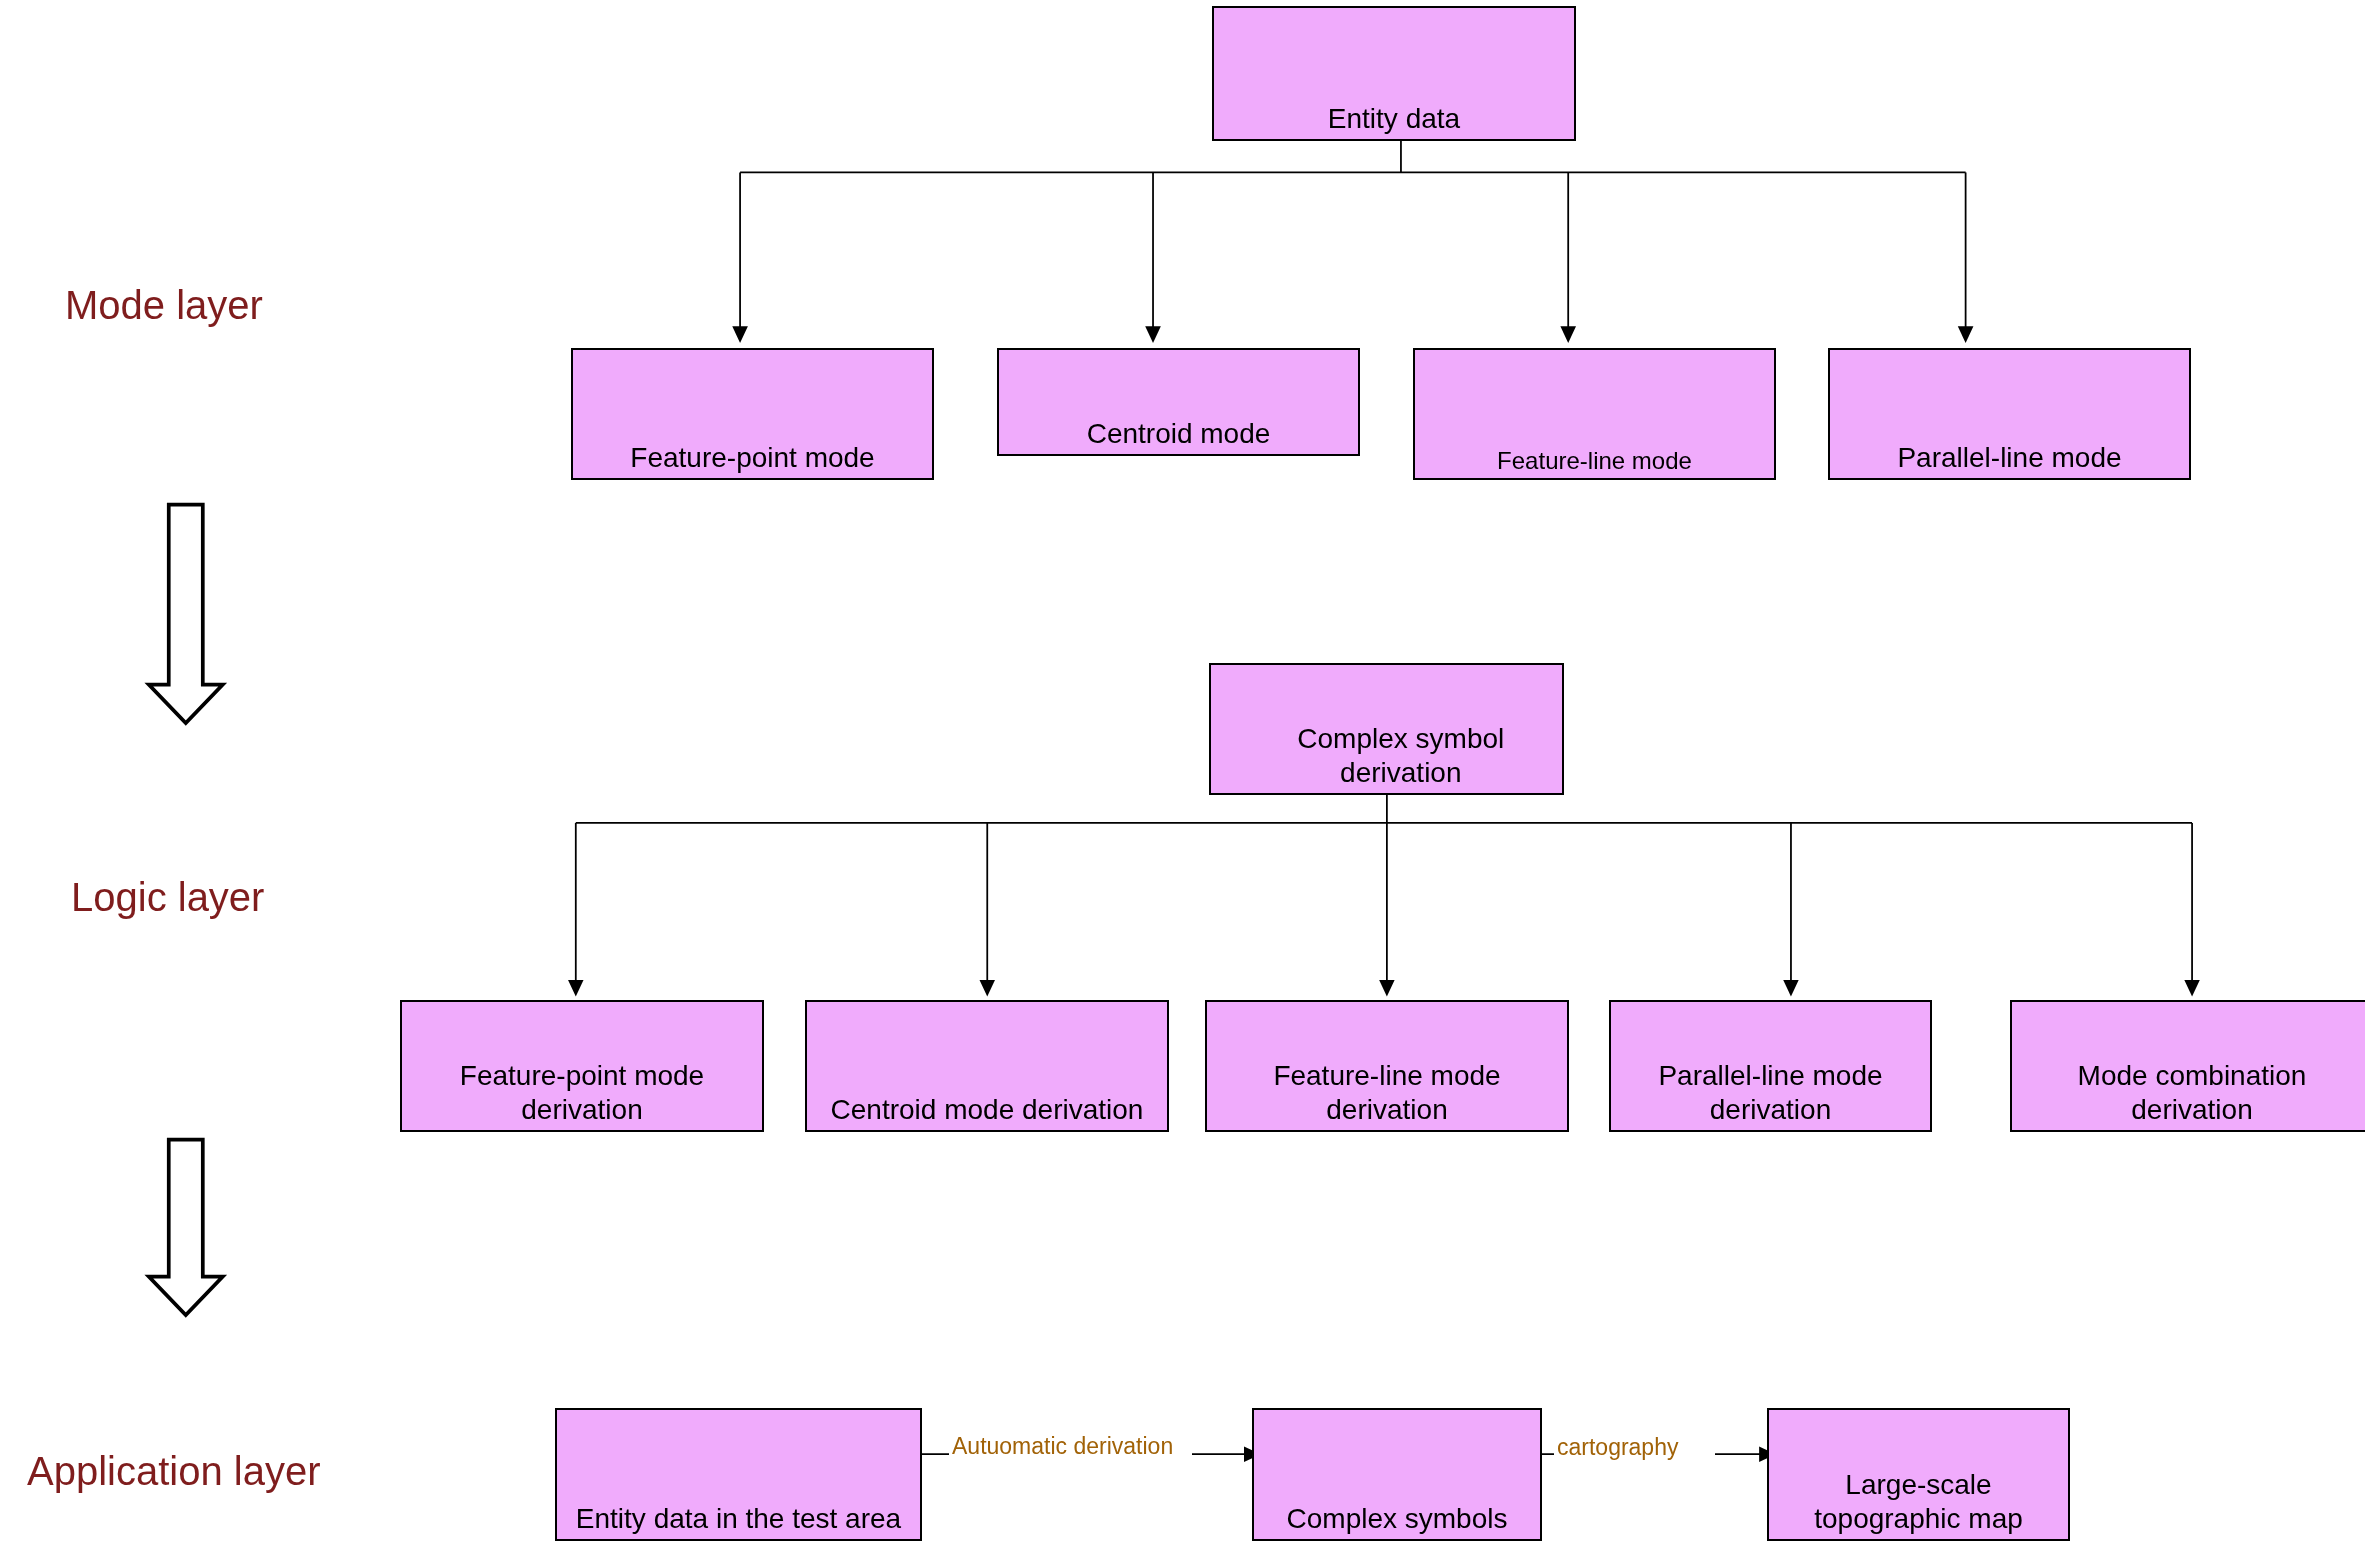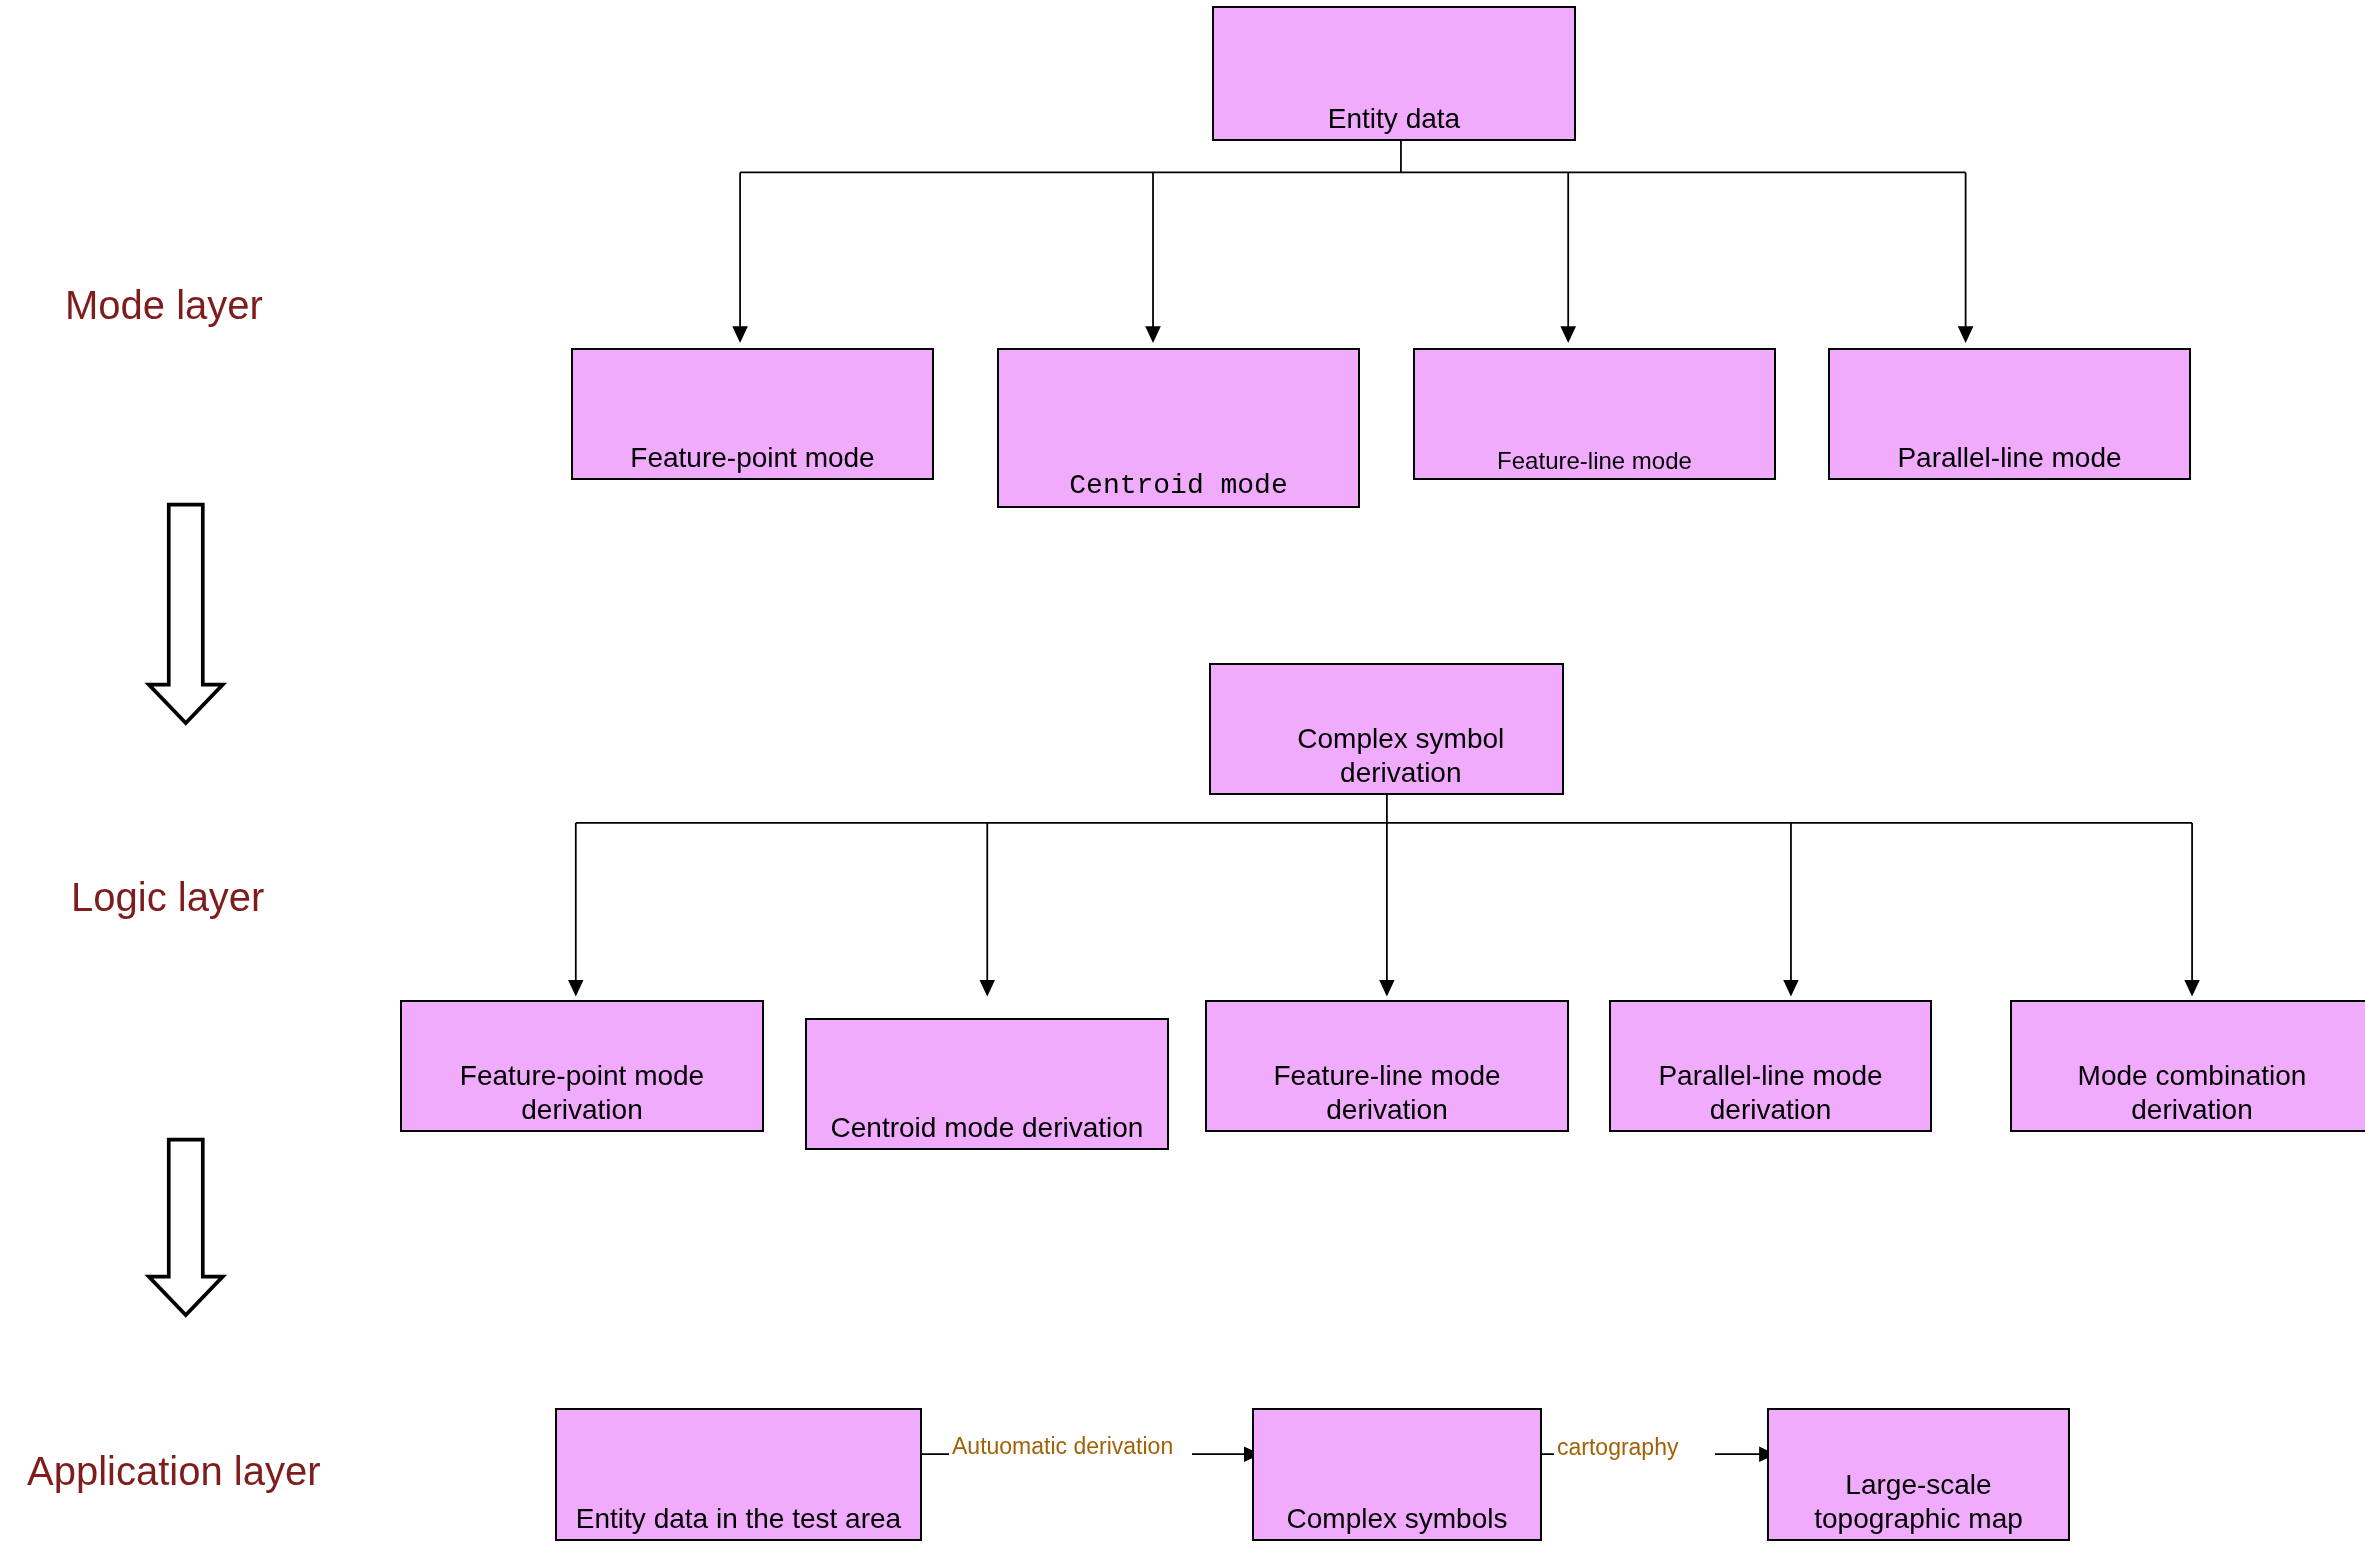--- a/index.html
+++ b/index.html
@@ -119,41 +119,41 @@
   </div>
 
   <div class="node" style="left:1212px; top:6px; width:364px; height:135px; font-size:28px;">
     <span>Entity data</span>
   </div>
 
   <div class="node" style="left:571px; top:348px; width:363px; height:132px; font-size:28px;">
     <span>Feature-point mode</span>
   </div>
 
-  <div class="node" style="left:997px; top:348px; width:363px; height:160px; font-size:28px;font-family:Liberation Mono, monospace;">
+  <div class="node" style="left:997px; top:348px; width:363px; height:108px; font-size:28px;">
     <span>Centroid mode</span>
   </div>
 
   <div class="node" style="left:1413px; top:348px; width:363px; height:132px; font-size:24px;">
     <span>Feature-line mode</span>
   </div>
 
   <div class="node" style="left:1828px; top:348px; width:363px; height:132px; font-size:28px;">
     <span>Parallel-line mode</span>
   </div>
 
   <div class="node" style="left:1209px; top:663px; width:355px; height:132px; font-size:28px;padding-left:36px;">
     <span>Complex symbol derivation</span>
   </div>
 
   <div class="node" style="left:400px; top:1000px; width:364px; height:132px; font-size:28px;">
     <span>Feature-point mode derivation</span>
   </div>
 
-  <div class="node" style="left:805px; top:1000px; width:364px; height:132px; font-size:28px;margin-top:18px;">
+  <div class="node" style="left:805px; top:1000px; width:364px; height:132px; font-size:28px;">
     <span>Centroid mode derivation</span>
   </div>
 
   <div class="node" style="left:1205px; top:1000px; width:364px; height:132px; font-size:28px;">
     <span>Feature-line mode derivation</span>
   </div>
 
   <div class="node" style="left:1609px; top:1000px; width:323px; height:132px; font-size:28px;">
     <span>Parallel-line mode derivation</span>
   </div>

